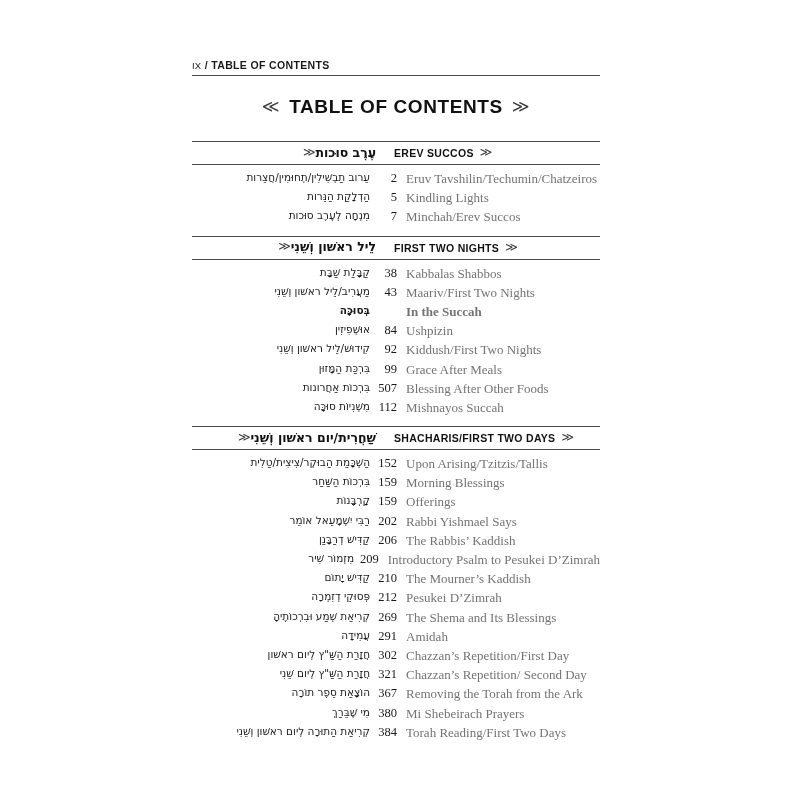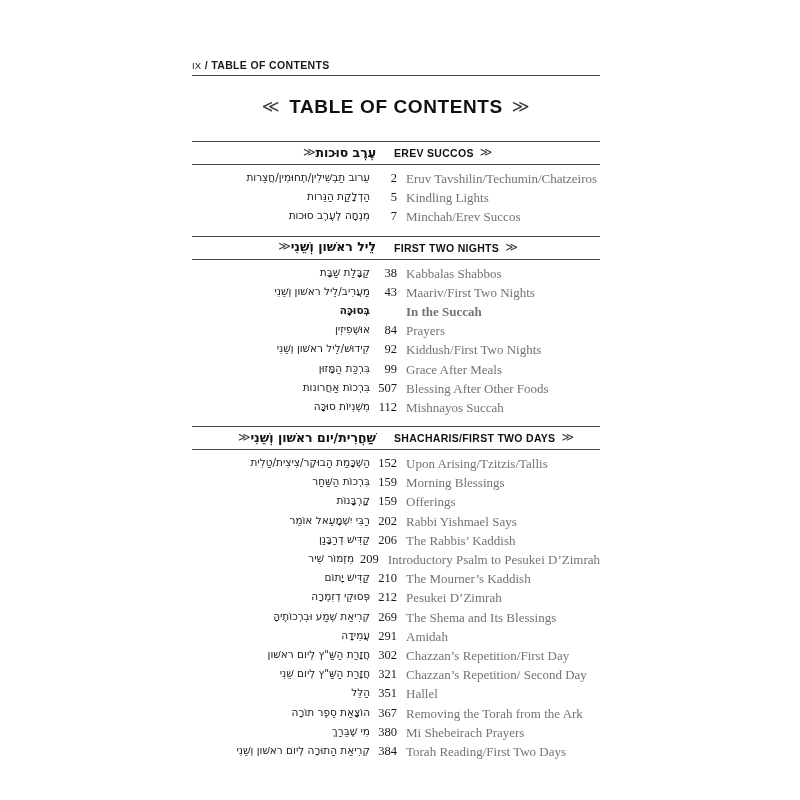--- a/index.html
+++ b/index.html
@@ -234,21 +234,21 @@
             <div class="row-eng">Maariv/First Two Nights</div>
           </div>
           <div class="row bold">
             <div class="row-heb">בְּסוּכָּה</div>
             <div class="row-page"></div>
             <div class="row-eng">In the Succah</div>
           </div>
           <div class="row">
             <div class="row-heb">אוּשְׁפִיזִין</div>
             <div class="row-page">84</div>
-            <div class="row-eng">Prayers</div>
+            <div class="row-eng">Ushpizin</div>
           </div>
           <div class="row">
             <div class="row-heb">קִידוּשׁ/לֵיל ראשׁון וְשֵׁנִי</div>
             <div class="row-page">92</div>
             <div class="row-eng">Kiddush/First Two Nights</div>
           </div>
           <div class="row">
             <div class="row-heb">בִּרְכַּת הַמָּזוּן</div>
             <div class="row-page">99</div>
             <div class="row-eng">Grace After Meals</div>
@@ -327,25 +327,20 @@
             <div class="row-heb">חֲזָרַת הַשַּׁ"ץ לְיום ראשׁון</div>
             <div class="row-page">302</div>
             <div class="row-eng">Chazzan’s Repetition/First Day</div>
           </div>
           <div class="row">
             <div class="row-heb">חֲזָרַת הַשַּׁ"ץ לְיום שֵׁנִי</div>
             <div class="row-page">321</div>
             <div class="row-eng">Chazzan’s Repetition/ Second Day</div>
           </div>
           <div class="row">
-            <div class="row-heb">הַלֵּל</div>
-            <div class="row-page">351</div>
-            <div class="row-eng">Hallel</div>
-          </div>
-          <div class="row">
             <div class="row-heb">הוֹצָאַת סֵפֶר תוֹרָה</div>
             <div class="row-page">367</div>
             <div class="row-eng">Removing the Torah from the Ark</div>
           </div>
           <div class="row">
             <div class="row-heb">מִי שֶׁבֵּרַךְ</div>
             <div class="row-page">380</div>
             <div class="row-eng">Mi Shebeirach Prayers</div>
           </div>
           <div class="row">

